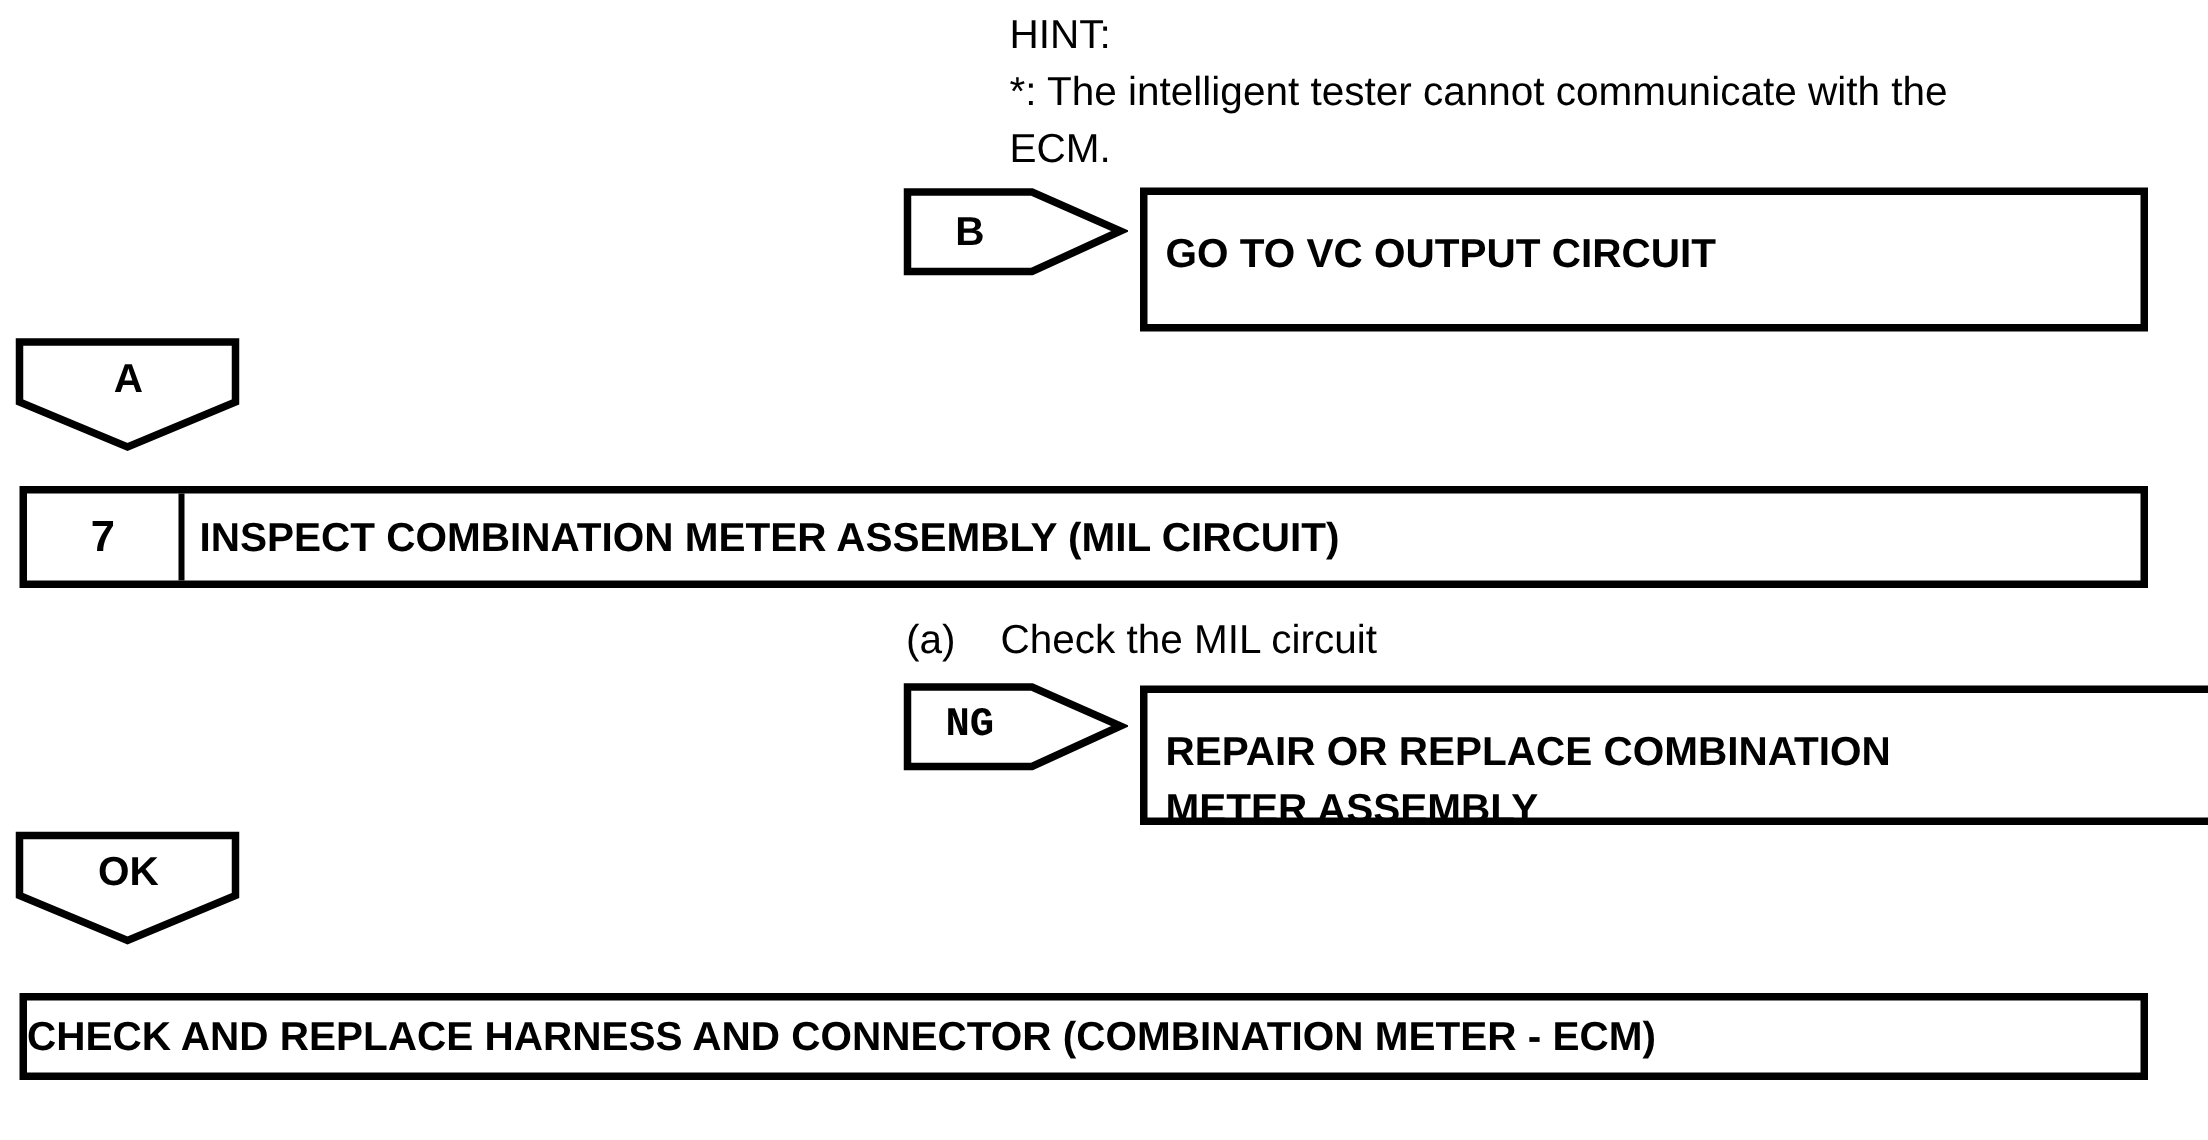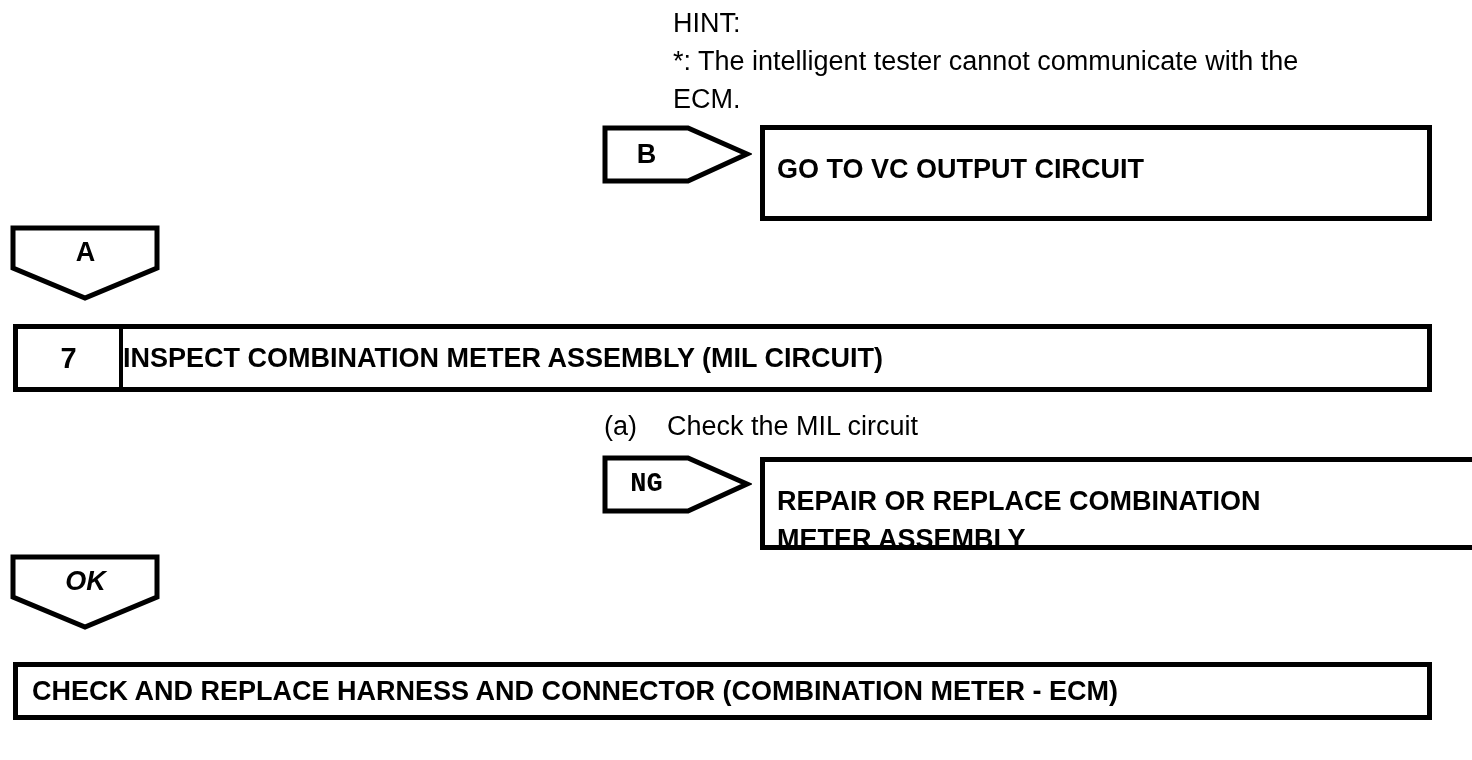--- a/index.html
+++ b/index.html
@@ -48,37 +48,37 @@
     border: 5px solid #000000; background: #ffffff;
     display: flex; align-items: stretch;
   }
   .step-num {
     width: 105px; border-right: 4px solid #000000;
     display: flex; align-items: center; justify-content: center;
     font-weight: 700; font-size: 29px;
   }
   .step-title {
     flex: 1; display: flex; align-items: center;
-    font-weight: 700; font-size: 27px;
+    padding-left: 10px; font-weight: 700; font-size: 27px;
   }
 
   
   .substep {
     left: 604px; top: 407px;
     font-size: 27px; line-height: 38px; font-weight: 400;
     display: flex;
   }
   .substep-marker { display: inline-block; width: 63px; }
 
   
   .final-bar {
     left: 13px; top: 662px; width: 1419px; height: 58px;
     border: 5px solid #000000; background: #ffffff;
     display: flex; align-items: center;
-    padding-left: 14px; font-weight: 700; font-size: 27px;
+    padding-left: 0; font-weight: 700; font-size: 27px;
   }
 </style>
 </head>
 <body>
 
 <div class="page">
 
   <div class="abs hint">
     <div>HINT:</div>
     <div>*: The intelligent tester cannot communicate with the</div>
@@ -118,21 +118,21 @@
       <polygon points="5,5 88,5 147,31 88,58 5,58" fill="#ffffff" stroke="#000000" stroke-width="5" stroke-linejoin="miter"></polygon>
     </svg>
     <span class="conn-label arrow-label">NG</span>
   </div>
 
   <div class="abs result-box box-repair">
     <div>REPAIR OR REPLACE COMBINATION</div>
     <div>METER ASSEMBLY</div>
   </div>
 
-  <div class="abs connector" style="left:9px; top:553px;font-style:italic;">
+  <div class="abs connector" style="left:9px; top:553px;">
     <svg width="153" height="80" viewBox="0 0 153 80">
       <polygon points="4,4 148,4 148,44 76,74 4,44" fill="#ffffff" stroke="#000000" stroke-width="5" stroke-linejoin="miter"></polygon>
     </svg>
     <span class="conn-label pent-label">OK</span>
   </div>
 
   <div class="abs final-bar">
     <div>CHECK AND REPLACE HARNESS AND CONNECTOR (COMBINATION METER - ECM)</div>
   </div>
 

